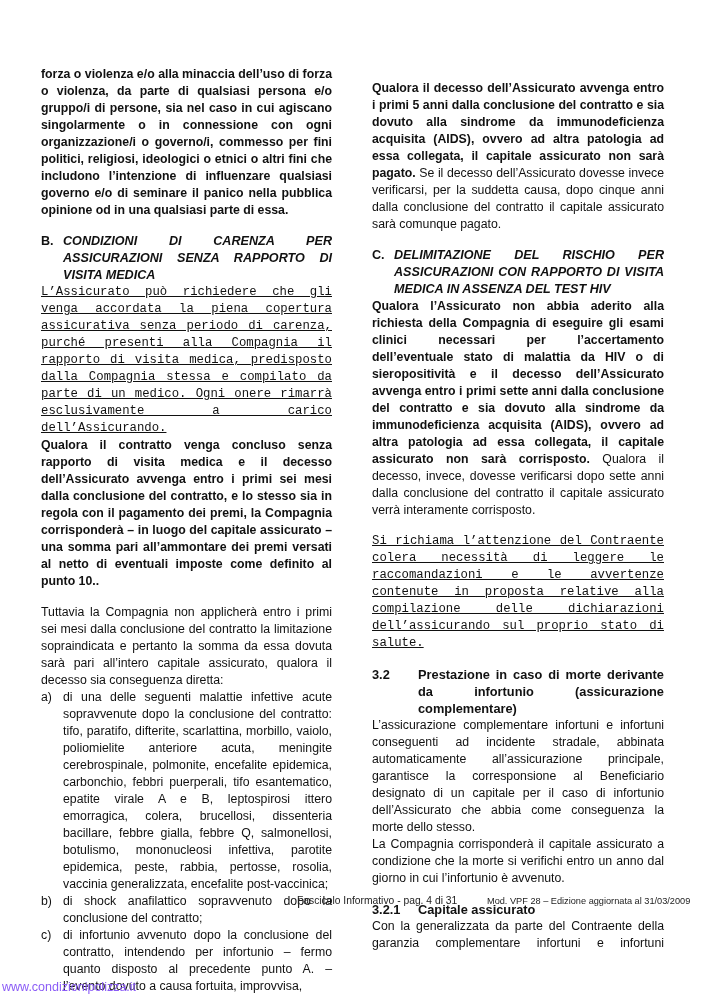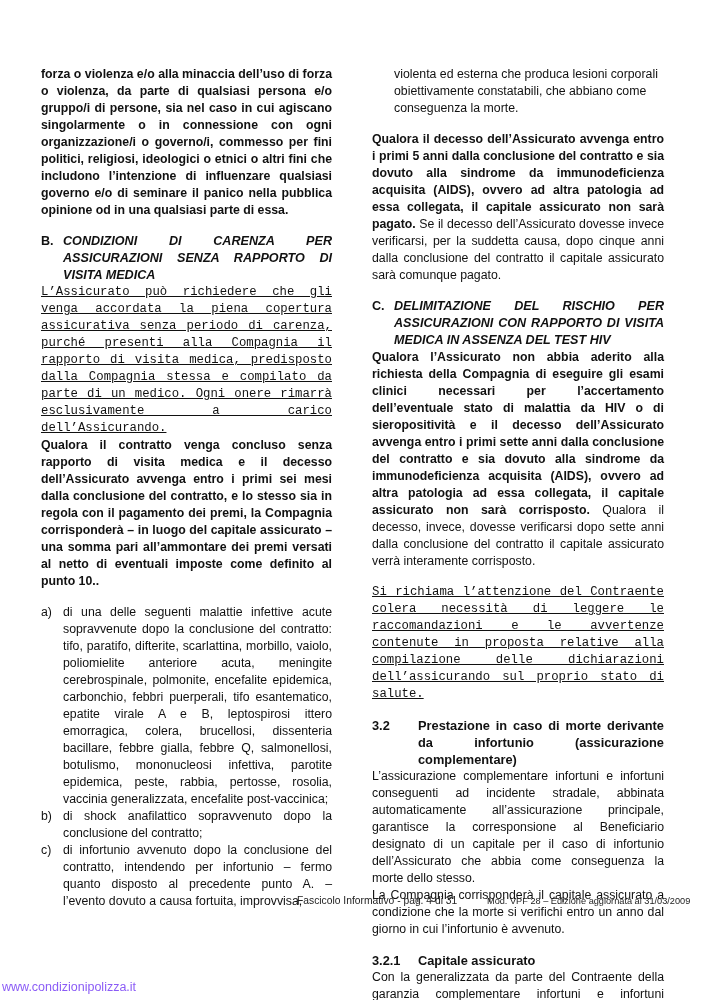--- a/index.html
+++ b/index.html
@@ -33,36 +33,36 @@
 <div class="col left">
   <p class="b jl" style="text-align-last:left">forza o violenza e/o alla minaccia dell’uso di forza o violenza, da parte di qualsiasi persona e/o gruppo/i di persone, sia nel caso in cui agiscano singolarmente o in connessione con ogni organizzazione/i o governo/i, commesso per fini politici, religiosi, ideologici o etnici o altri fini che includono l’intenzione di influenzare qualsiasi governo e/o di seminare il panico nella pubblica opinione od in una qualsiasi parte di essa.</p>
   <div class="gap"></div>
   <div class="head">
     <span class="num">B.</span>
     <span class="txt">CONDIZIONI DI CARENZA PER ASSICURAZIONI SENZA RAPPORTO DI VISITA MEDICA</span>
   </div>
   <p class="u">L’Assicurato può richiedere che gli venga accordata la piena copertura assicurativa senza periodo di carenza, purché presenti alla Compagnia il rapporto di visita medica, predisposto dalla Compagnia stessa e compilato da parte di un medico. Ogni onere rimarrà esclusivamente a carico dell’Assicurando.</p>
   <p class="b">Qualora il contratto venga concluso senza rapporto di visita medica e il decesso dell’Assicurato avvenga entro i primi sei mesi dalla conclusione del contratto, e lo stesso sia in regola con il pagamento dei premi, la Compagnia corrisponderà – in luogo del capitale assicurato – una somma pari all’ammontare dei premi versati al netto di eventuali imposte come definito al punto 10..</p>
   <div class="gap"></div>
+  <p>Tuttavia la Compagnia non applicherà entro i primi sei mesi dalla conclusione del contratto la limitazione sopraindicata e pertanto la somma da essa dovuta sarà pari all’intero capitale assicurato, qualora il decesso sia conseguenza diretta:</p>
   <div class="list-item">
     <span class="mk">a)</span>
     <span class="tx">di una delle seguenti malattie infettive acute sopravvenute dopo la conclusione del contratto: tifo, paratifo, difterite, scarlattina, morbillo, vaiolo, poliomielite anteriore acuta, meningite cerebrospinale, polmonite, encefalite epidemica, carbonchio, febbri puerperali, tifo esantematico, epatite virale A e B, leptospirosi ittero emorragica, colera, brucellosi, dissenteria bacillare, febbre gialla, febbre Q, salmonellosi, botulismo, mononucleosi infettiva, parotite epidemica, peste, rabbia, pertosse, rosolia, vaccinia generalizzata, encefalite post-vaccinica;</span>
   </div>
   <div class="list-item">
     <span class="mk">b)</span>
     <span class="tx">di shock anafilattico sopravvenuto dopo la conclusione del contratto;</span>
   </div>
   <div class="list-item">
     <span class="mk">c)</span>
     <span class="tx">di infortunio avvenuto dopo la conclusione del contratto, intendendo per infortunio – fermo quanto disposto al precedente punto A. – l’evento dovuto a causa fortuita, improvvisa,</span>
   </div>
 </div>
 
 <div class="col right">
-  <p class="indent" style="text-align:left">violenta ed esterna che produca lesioni corporali obiettivamente constatabili, che abbiano come conseguenza la morte.</p>
   <div class="gap"></div>
   <p><span class="b">Qualora il decesso dell’Assicurato avvenga entro i primi 5 anni dalla conclusione del contratto e sia dovuto alla sindrome da immunodeficienza acquisita (AIDS), ovvero ad altra patologia ad essa collegata, il capitale assicurato non sarà pagato.</span><span> Se il decesso dell’Assicurato dovesse invece verificarsi, per la suddetta causa, dopo cinque anni dalla conclusione del contratto il capitale assicurato sarà comunque pagato.</span></p>
   <div class="gap"></div>
   <div class="head">
     <span class="num">C.</span>
     <span class="txt">DELIMITAZIONE DEL RISCHIO PER ASSICURAZIONI CON RAPPORTO DI VISITA MEDICA IN ASSENZA DEL TEST HIV</span>
   </div>
   <p><span class="b">Qualora l’Assicurato non abbia aderito alla richiesta della Compagnia di eseguire gli esami clinici necessari per l’accertamento dell’eventuale stato di malattia da HIV o di sieropositività e il decesso dell’Assicurato avvenga entro i primi sette anni dalla conclusione del contratto e sia dovuto alla sindrome da immunodeficienza acquisita (AIDS), ovvero ad altra patologia ad essa collegata, il capitale assicurato non sarà corrisposto.</span><span> Qualora il decesso, invece, dovesse verificarsi dopo sette anni dalla conclusione del contratto il capitale assicurato verrà interamente corrisposto.</span></p>
   <div class="gap"></div>
   <p class="u">Si richiama l’attenzione del Contraente colera necessità di leggere le raccomandazioni e le avvertenze contenute in proposta relative alla compilazione delle dichiarazioni dell’assicurando sul proprio stato di salute.</p>

